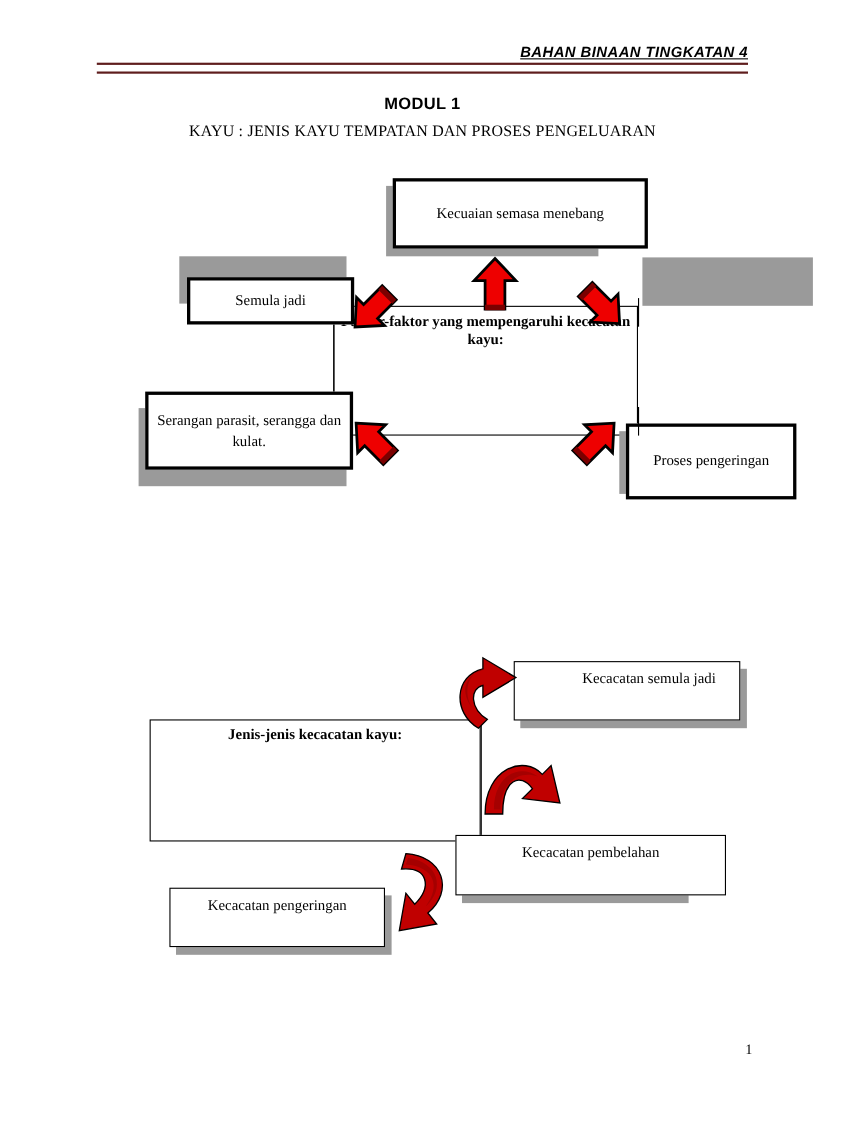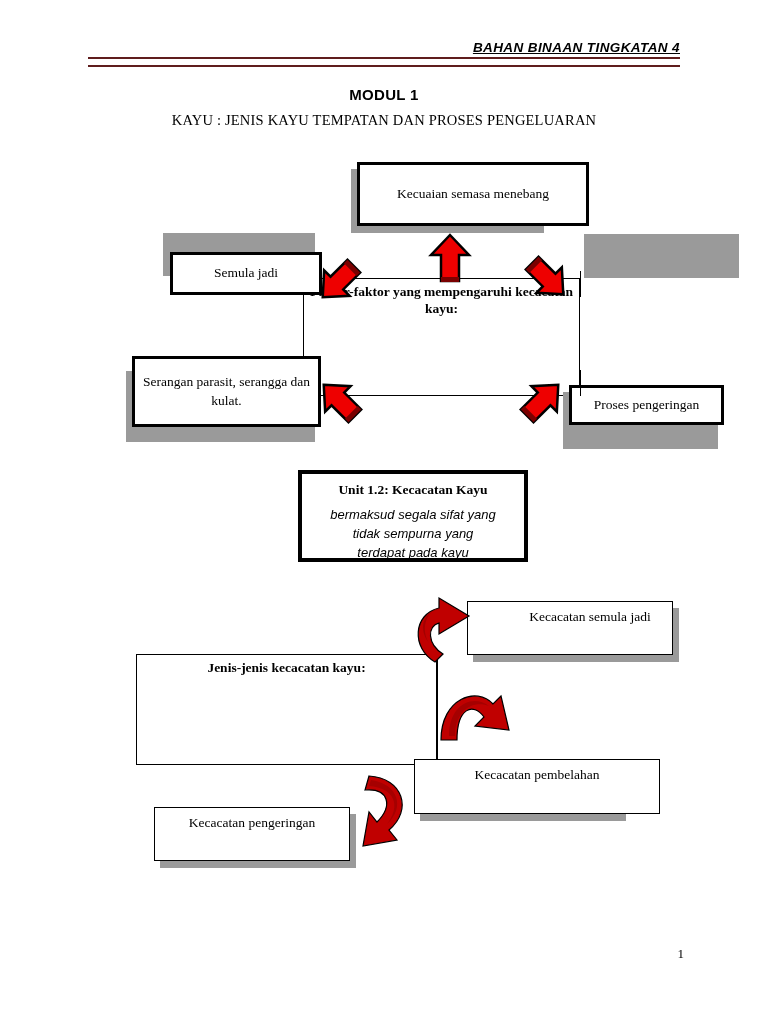--- a/index.html
+++ b/index.html
@@ -138,21 +138,21 @@
   </div>
 
   <div class="shadow" style="left:584px;top:234px;width:155px;height:44px;"></div>
 
   <div class="shadow" style="left:126px;top:371px;width:189px;height:71px;"></div>
   <div class="box thick" style="left:132px;top:356px;width:189px;height:71px;">
     <span class="txt">Serangan parasit, serangga dan kulat.</span>
   </div>
 
   <div class="shadow" style="left:563px;top:392px;width:155px;height:57px;"></div>
-  <div class="box thick" style="left:569px;top:385px;width:155px;height:40px;">
+  <div class="box thick" style="left:569px;top:385px;width:155px;height:69px;">
     <span class="txt">Proses pengeringan</span>
   </div>
 
   <div class="line" style="left:580px;top:271px;width:1px;height:26px;"></div>
   <div class="line" style="left:580px;top:370px;width:1px;height:26px;"></div>
 
   <svg style="left:428px;top:233px;" width="44" height="52" viewBox="0 0 44 52">
     <polygon points="22,2 41,22 31,22 31,48 13,48 13,22 3,22" fill="#ee0000" stroke="#000000" stroke-width="2.5"></polygon>
     <rect x="13" y="44" width="18" height="5" fill="#7a0000"></rect>
   </svg>
@@ -178,28 +178,20 @@
     </g>
   </svg>
 
   <svg style="left:512px;top:378px;" width="60" height="46" viewBox="0 0 60 46">
     <g transform="rotate(45 30 23)">
       <polygon points="30,0 48,20 39,20 39,44 21,44 21,20 12,20" fill="#ee0000" stroke="#000000" stroke-width="2.5"></polygon>
       <rect x="21" y="39" width="18" height="5" fill="#7a0000"></rect>
     </g>
   </svg>
 
-  <div class="unit-box" style="left:298px;top:470px;width:230px;height:92px;">
-    <div class="unit-title">Unit 1.2: Kecacatan Kayu</div>
-    <div class="unit-body">
-      <div>bermaksud segala sifat yang</div>
-      <div>tidak sempurna yang</div>
-      <div>terdapat pada kayu</div>
-    </div>
-  </div>
 
   <div class="jenis-box" style="left:136px;top:654px;width:301px;height:111px;"></div>
   <div class="jenis-label" style="left:136px;top:660px;width:301px;">
     <span>Jenis-jenis kecacatan kayu:</span>
   </div>
 
   <div class="line" style="left:437px;top:654px;width:1px;height:111px;"></div>
 
   <div class="shadow" style="left:473px;top:608px;width:206px;height:54px;"></div>
   <div class="lower-box" style="left:467px;top:601px;width:206px;height:54px;padding-left:40px;">

